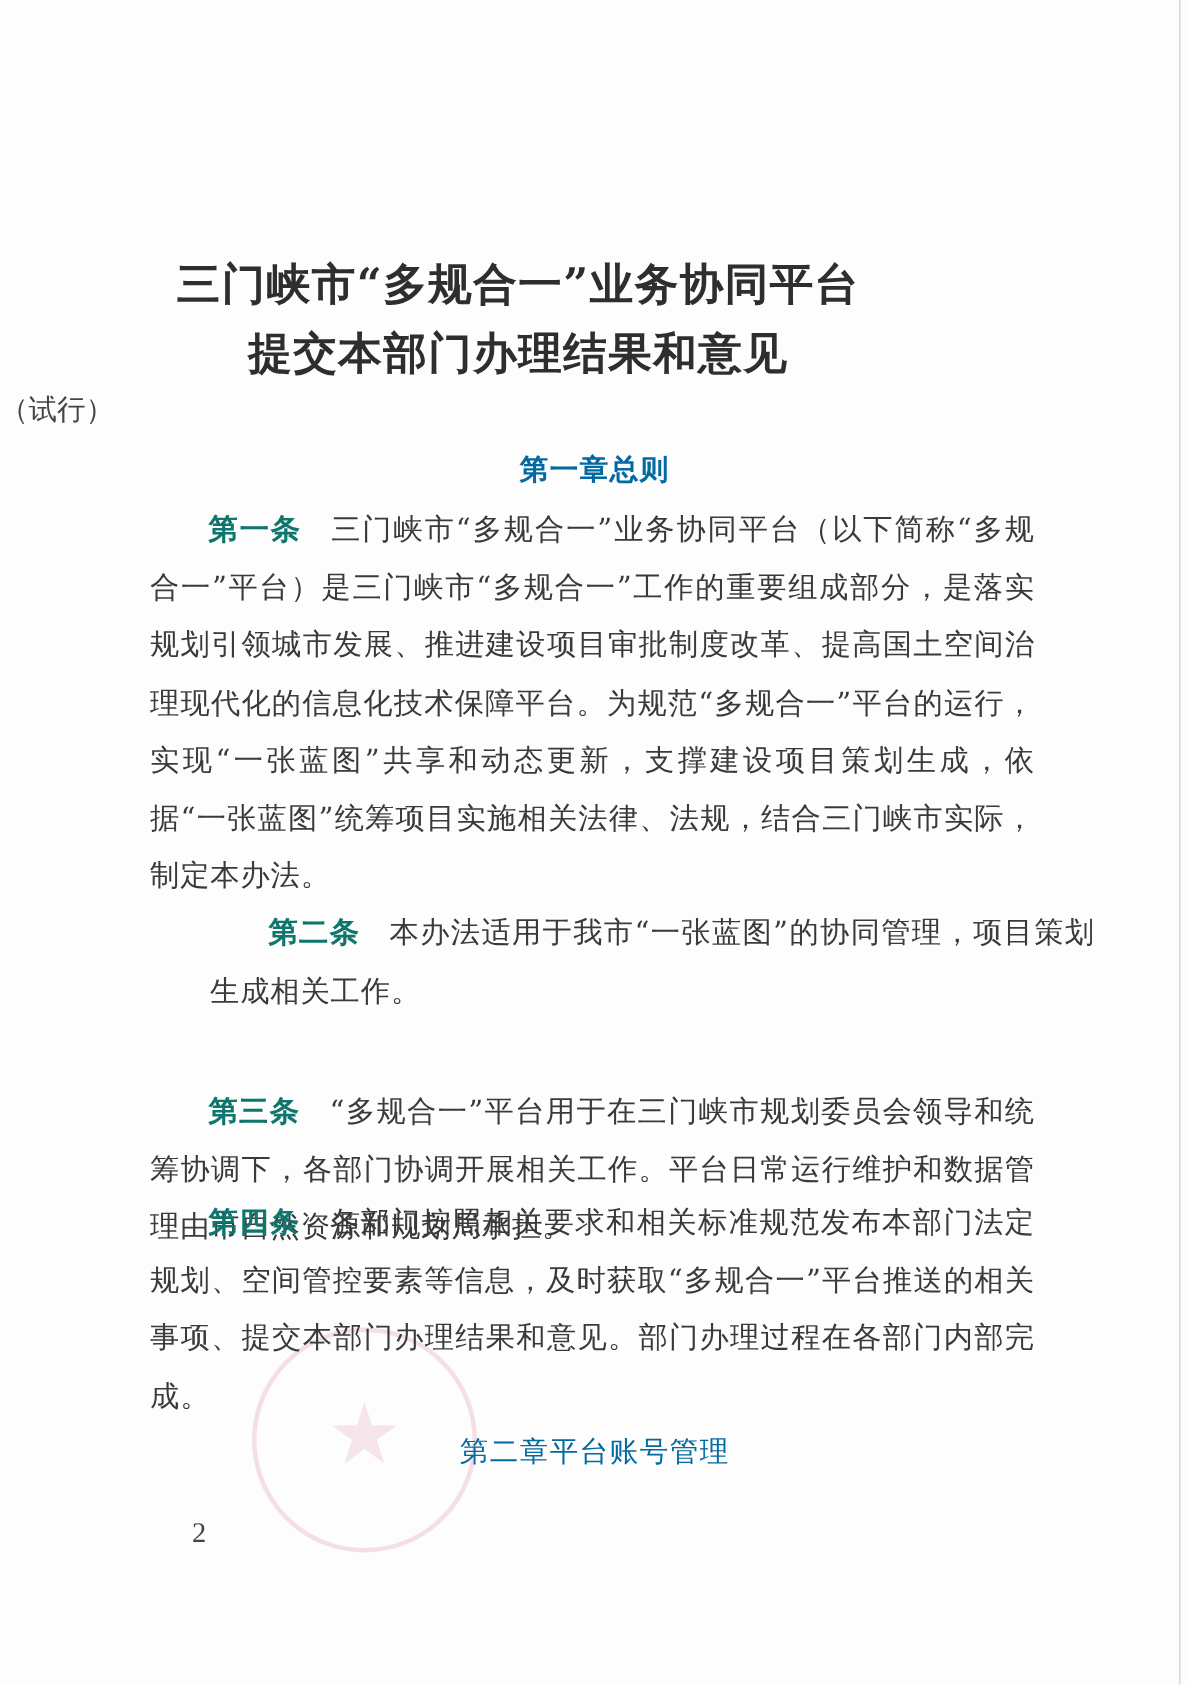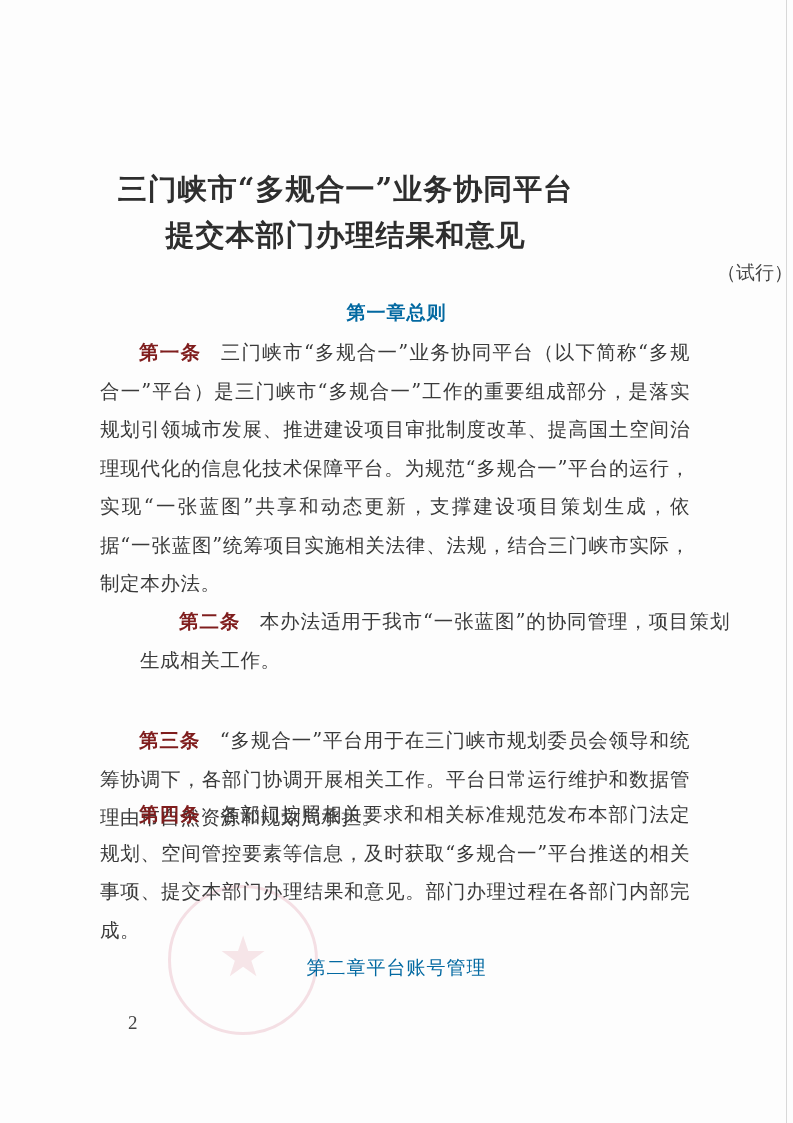--- a/index.html
+++ b/index.html
@@ -23,36 +23,36 @@
     font-size: 56px; color: rgba(214,120,140,0.18); line-height: 1;
   }
   .title {
     position: absolute; left: 0; width: 691px; text-align: center;
     font-family: "DejaVu Serif", serif; font-weight: bold;
     font-size: 29px; color: #2e2e2e; letter-spacing: 1px;
   }
   .t1 { top: 170px; }
   .t2 { top: 216px; }
   .subtitle {
-    position: absolute; left: 0; width: 793px; top: 260px; text-align: right;
+    position: absolute; left: 0; width: 793px; top: 260px; text-align: left;
     font-size: 19px; color: #444;
   }
   .chapter {
     position: absolute; left: 0; width: 793px; text-align: center;
     font-size: 19px; color: #0369a1; letter-spacing: 1px;
   }
   .ch1 { top: 300px; font-weight: bold; }
   .ch2 { top: 955px; }
   .body {
     position: absolute; left: 100px; width: 590px;
     font-size: 19.5px; line-height: 38.5px; color: #3a3a3a;
     text-align: justify; letter-spacing: 0.6px;
   }
   .para { text-indent: 2em; margin: 0; }
-  .art { font-weight: bold; color: #7f1d1d; margin-right: 1em; }
+  .art { font-weight: bold; color: #0f766e; margin-right: 1em; }
   .p1 { top: 334px; }
   .p2 { top: 603px; margin-left: 40px; }
   .p3 { top: 680px; margin-top: 42px; }
   .p4 { top: 796px; }
   .page-num {
     position: absolute; left: 128px; top: 1012px;
     font-size: 19px; color: #444; font-family: "Liberation Serif", serif;
   }
 </style>
 </head>

